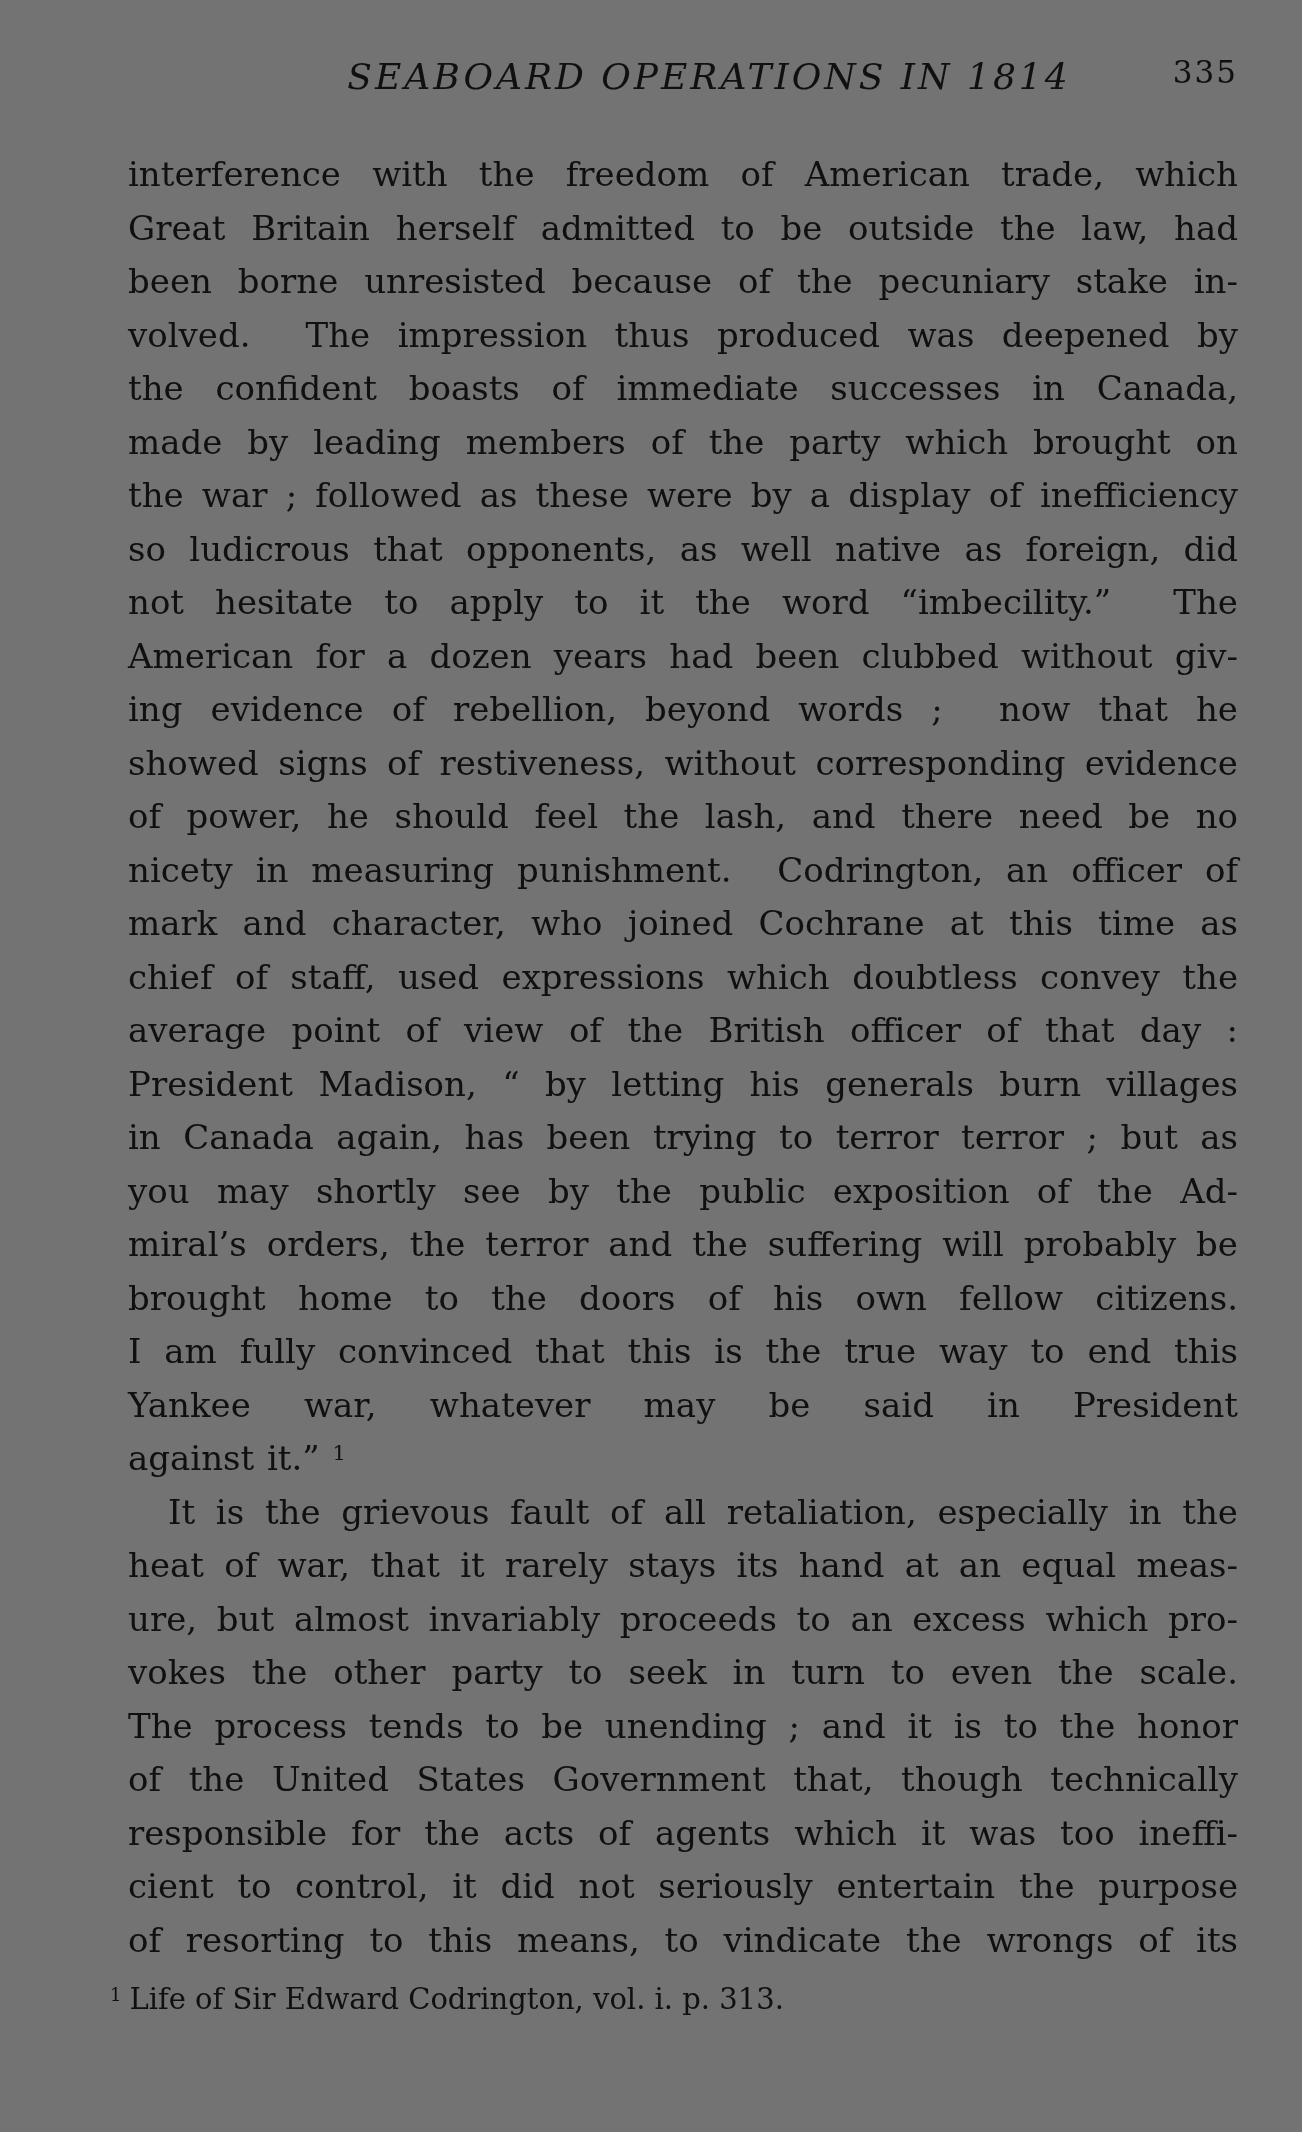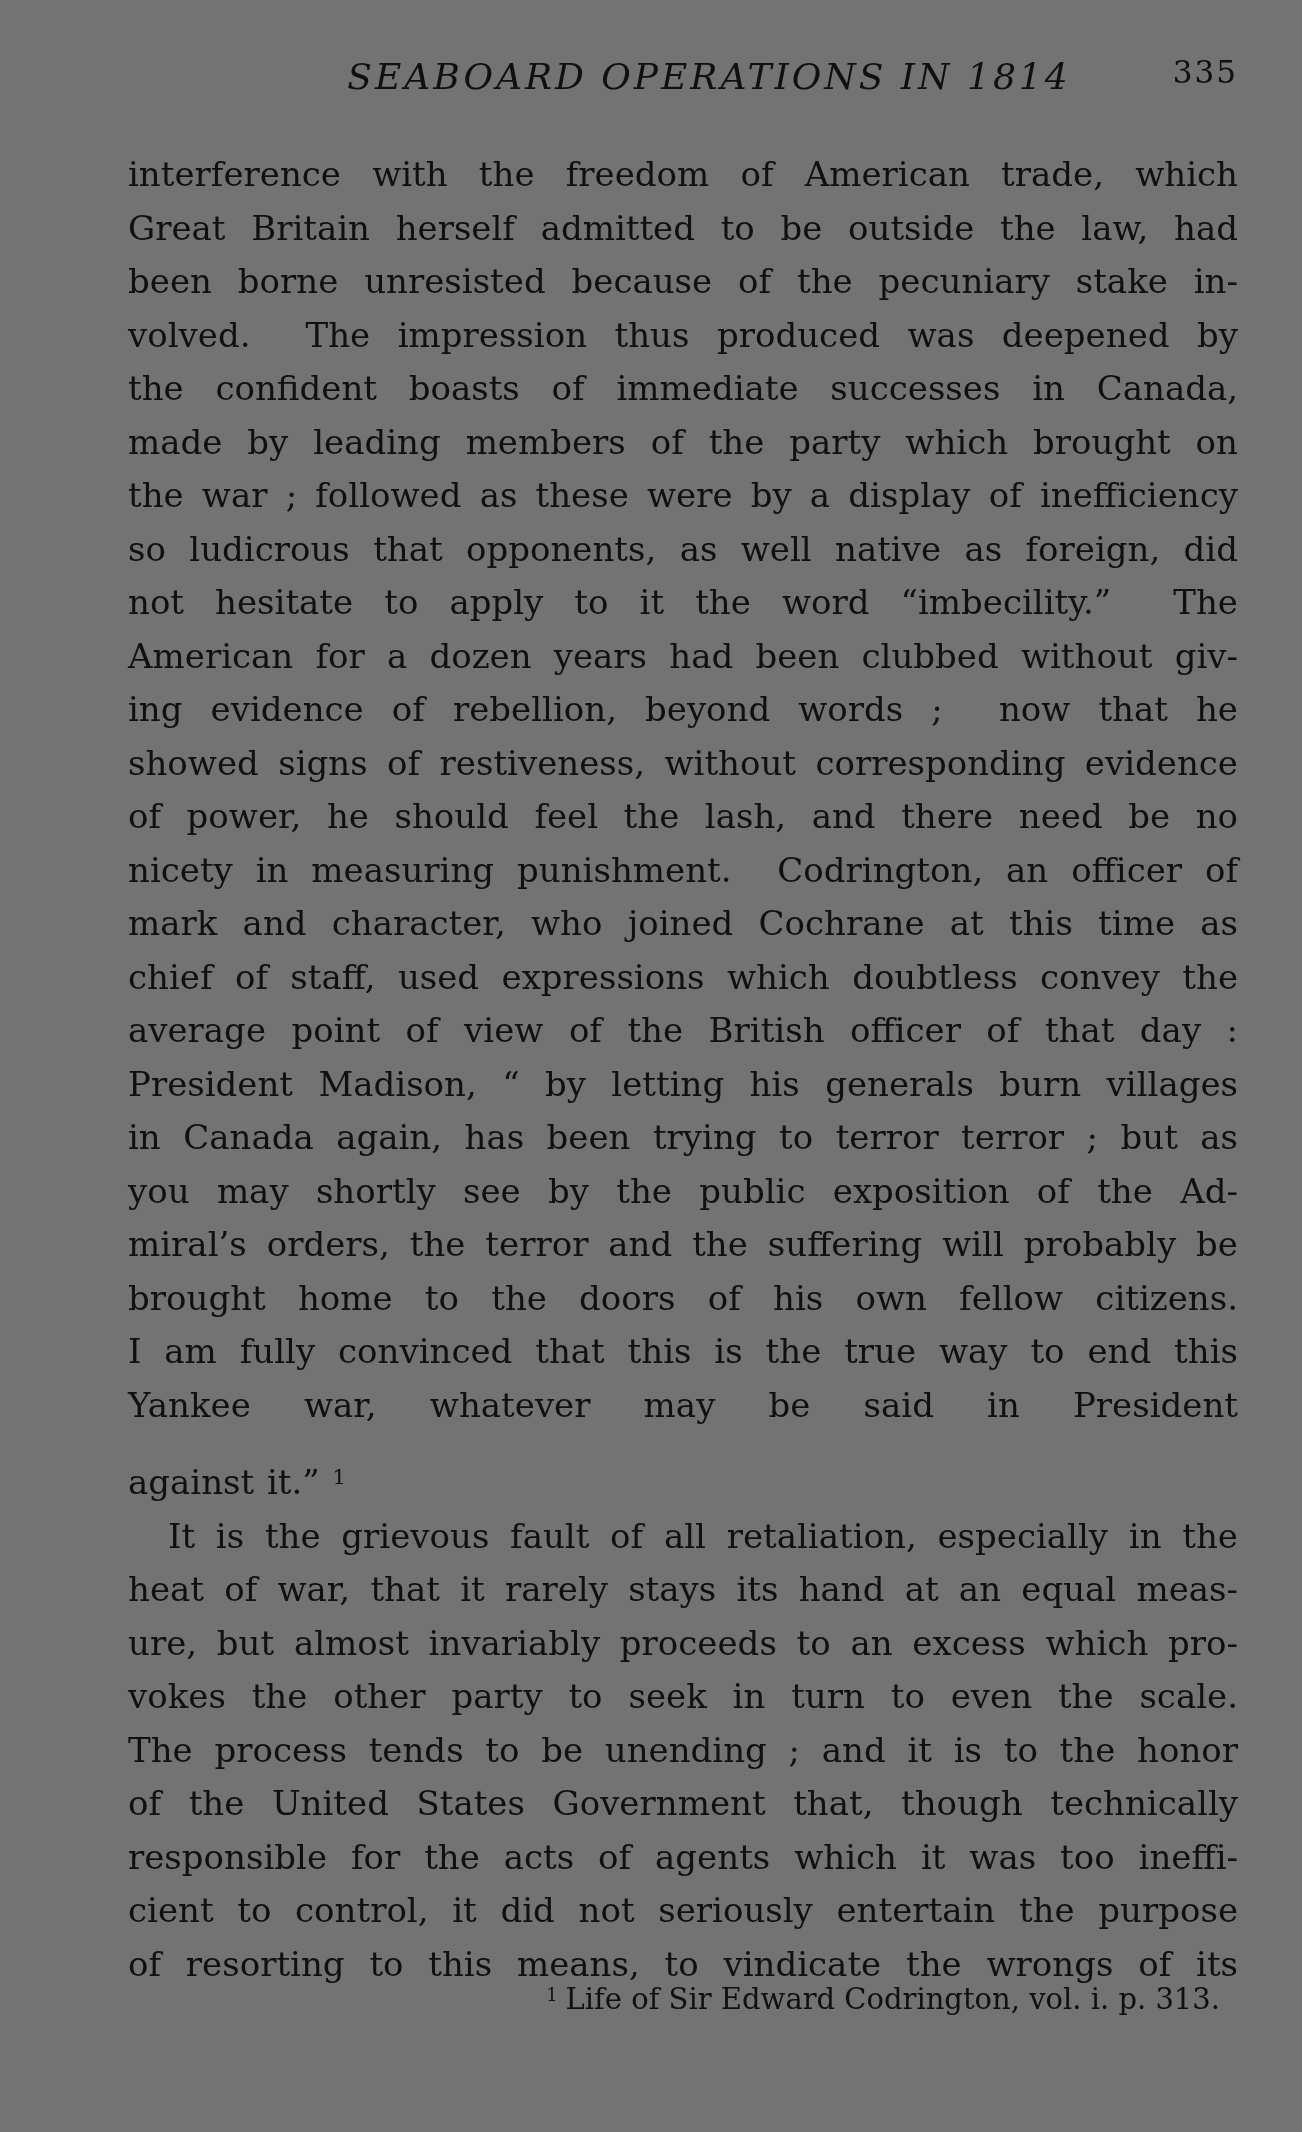--- a/index.html
+++ b/index.html
@@ -51,37 +51,36 @@
     word-spacing: 2px;
   }
   .line {
     white-space: pre-wrap;
     text-align: justify;
     text-align-last: justify;
     text-justify: inter-word;
   }
   .line.par-end {
     text-align-last: left;
-    margin-top: 24px;
   }
   .line.indent {
     text-indent: 40px;
   }
   sup {
     font-size: 0.62em;
     line-height: 0;
     vertical-align: 10px;
   }
   .footnote {
     position: absolute;
     left: 110px;
     top: 1982px;
     width: 1110px;
     font-size: 29px;
-    text-align: right;
+    text-align: left;
     white-space: nowrap;
   }
   .footnote sup {
     margin-right: 8px;
     vertical-align: 8px;
   }
 </style>
 </head>
 <body>
 

